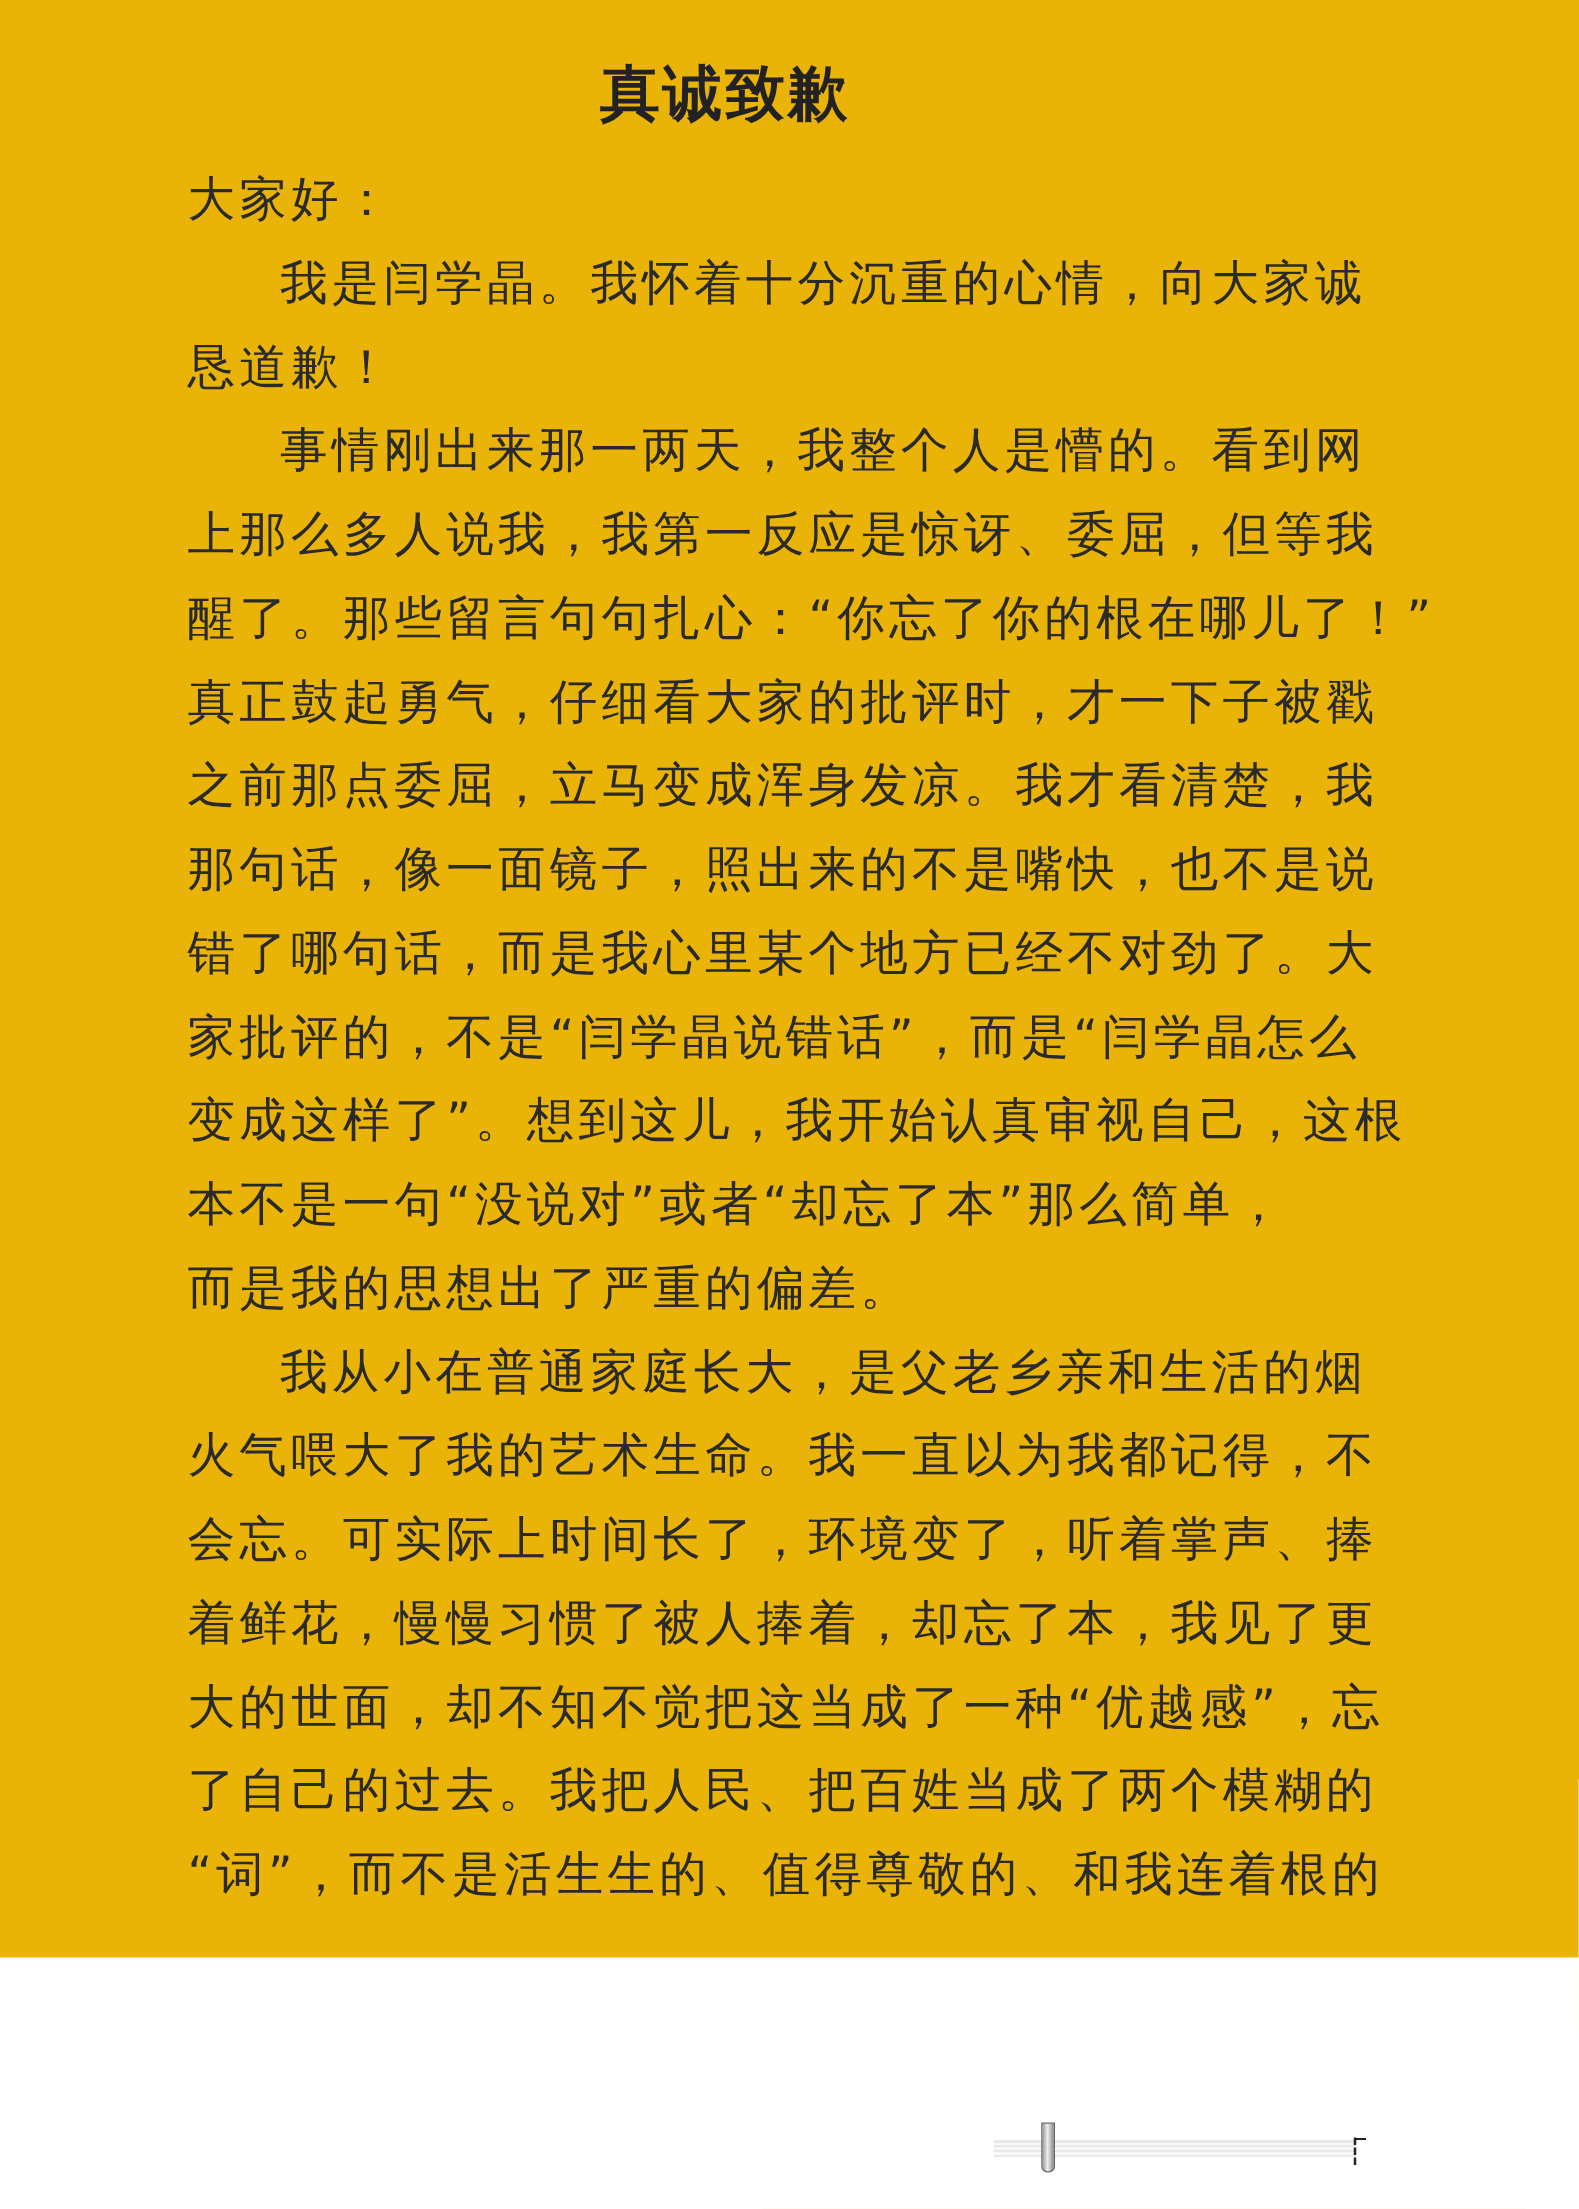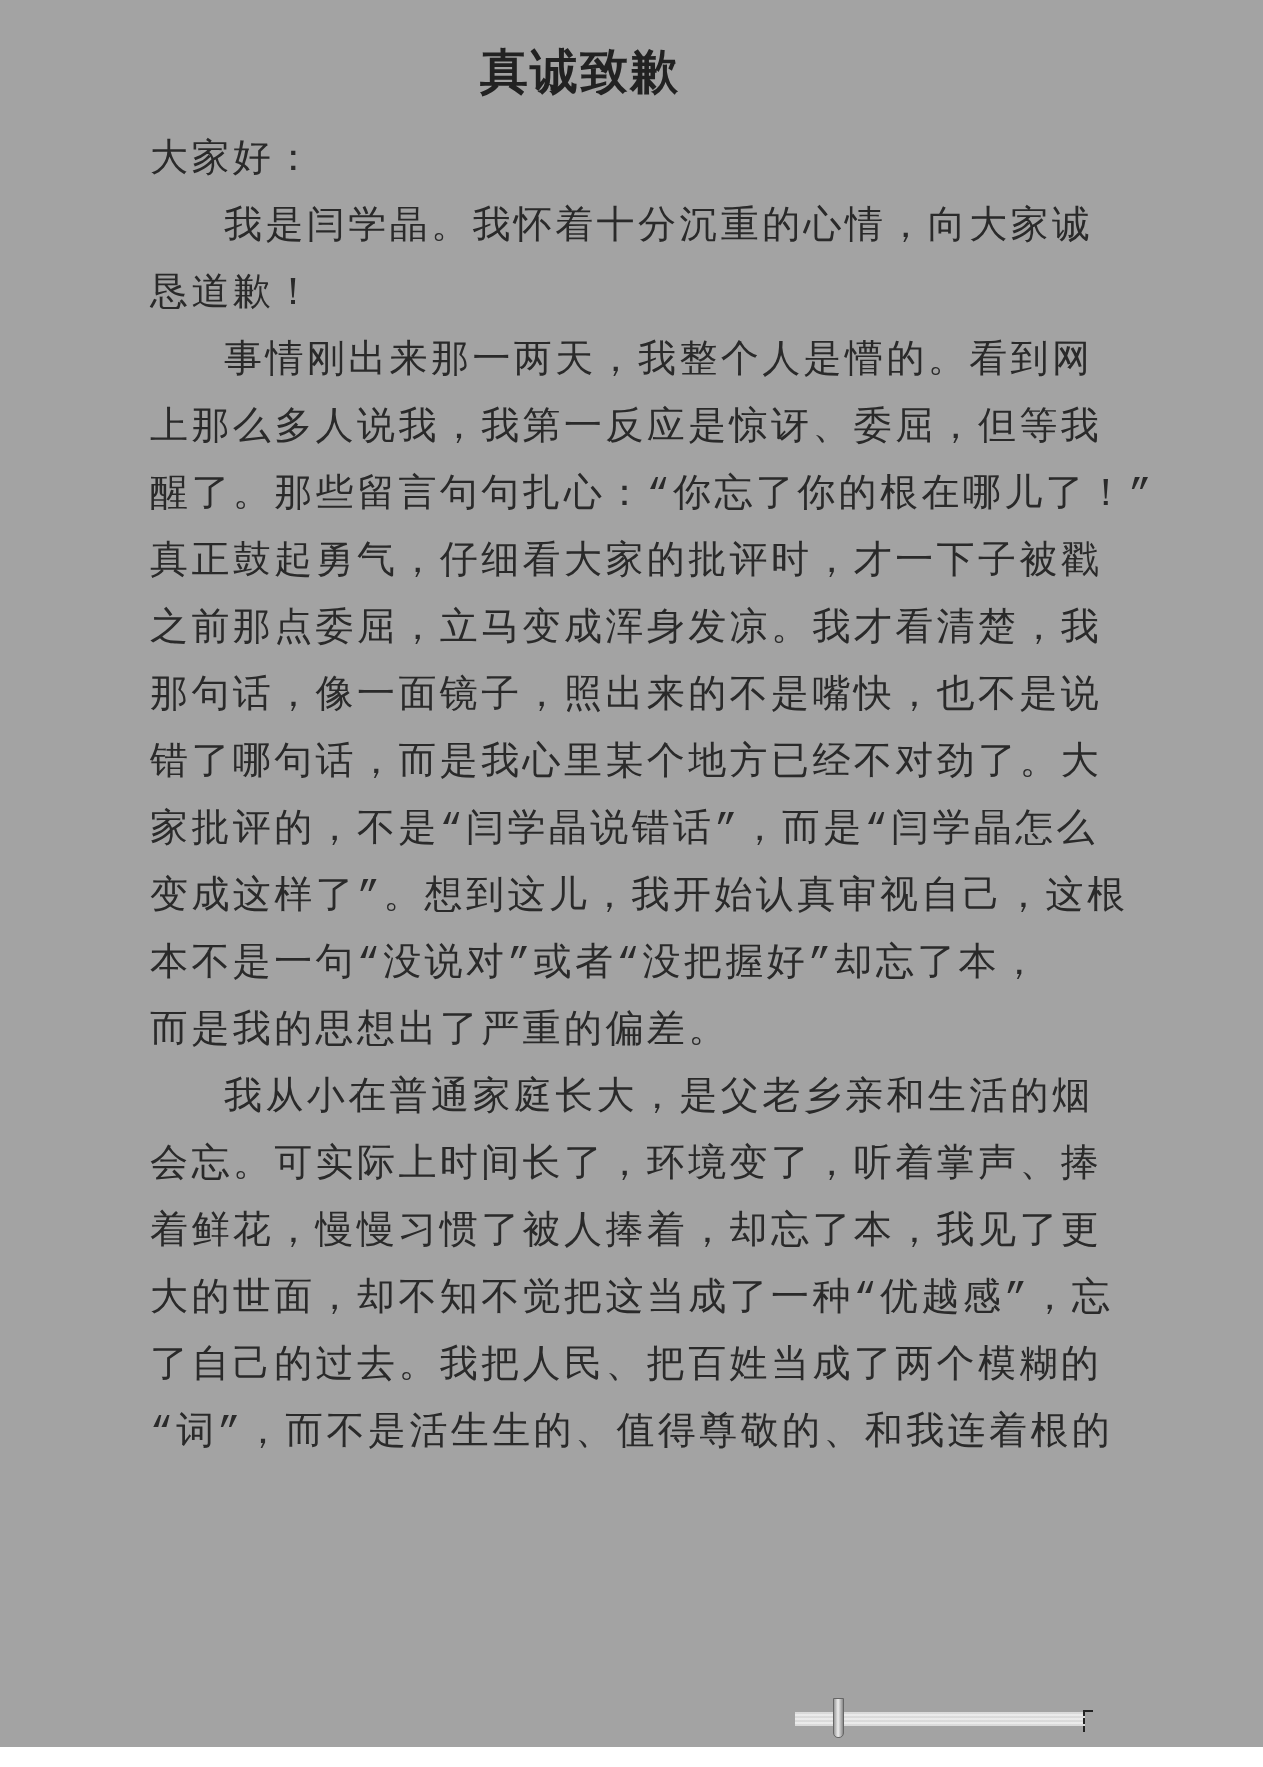--- a/index.html
+++ b/index.html
@@ -12,23 +12,22 @@
       height: 1767px;
       position: relative;
       overflow: hidden;
       font-family: "DejaVu Sans", "Liberation Sans", sans-serif;
       color: #262626;
     }
     .page {
       position: absolute;
       left: 0; top: 0;
       width: 1263px;
-      height: 1747px;
-      background: #a3a3a3;
-      font-family: Liberation Mono, monospace;
+      height: 1566px;
+      background: #eab308;
     }
     .title {
       position: absolute;
       left: 0;
       top: 42px;
       width: 1160px;
       text-align: center;
       font-size: 48px;
       font-weight: bold;
       letter-spacing: 2px;
@@ -104,23 +103,24 @@
         <div class="line">恳道歉！</div>
         <div class="line indent">事情刚出来那一两天，我整个人是懵的。看到网</div>
         <div class="line">上那么多人说我，我第一反应是惊讶、委屈，但等我</div>
         <div class="line">醒了。那些留言句句扎心：“你忘了你的根在哪儿了！”</div>
         <div class="line">真正鼓起勇气，仔细看大家的批评时，才一下子被戳</div>
         <div class="line">之前那点委屈，立马变成浑身发凉。我才看清楚，我</div>
         <div class="line">那句话，像一面镜子，照出来的不是嘴快，也不是说</div>
         <div class="line">错了哪句话，而是我心里某个地方已经不对劲了。大</div>
         <div class="line">家批评的，不是“闫学晶说错话”，而是“闫学晶怎么</div>
         <div class="line">变成这样了”。想到这儿，我开始认真审视自己，这根</div>
-        <div class="line">本不是一句“没说对”或者“没把握好”却忘了本，</div>
+        <div class="line">本不是一句“没说对”或者“却忘了本”那么简单，</div>
         <div class="line">而是我的思想出了严重的偏差。</div>
         <div class="line indent">我从小在普通家庭长大，是父老乡亲和生活的烟</div>
+        <div class="line">火气喂大了我的艺术生命。我一直以为我都记得，不</div>
         <div class="line">会忘。可实际上时间长了，环境变了，听着掌声、捧</div>
         <div class="line">着鲜花，慢慢习惯了被人捧着，却忘了本，我见了更</div>
         <div class="line">大的世面，却不知不觉把这当成了一种“优越感”，忘</div>
         <div class="line">了自己的过去。我把人民、把百姓当成了两个模糊的</div>
         <div class="line">“词”，而不是活生生的、值得尊敬的、和我连着根的</div>
       </div>
   </div>
 
   <div class="scrollbar">
     <div class="track"></div>

